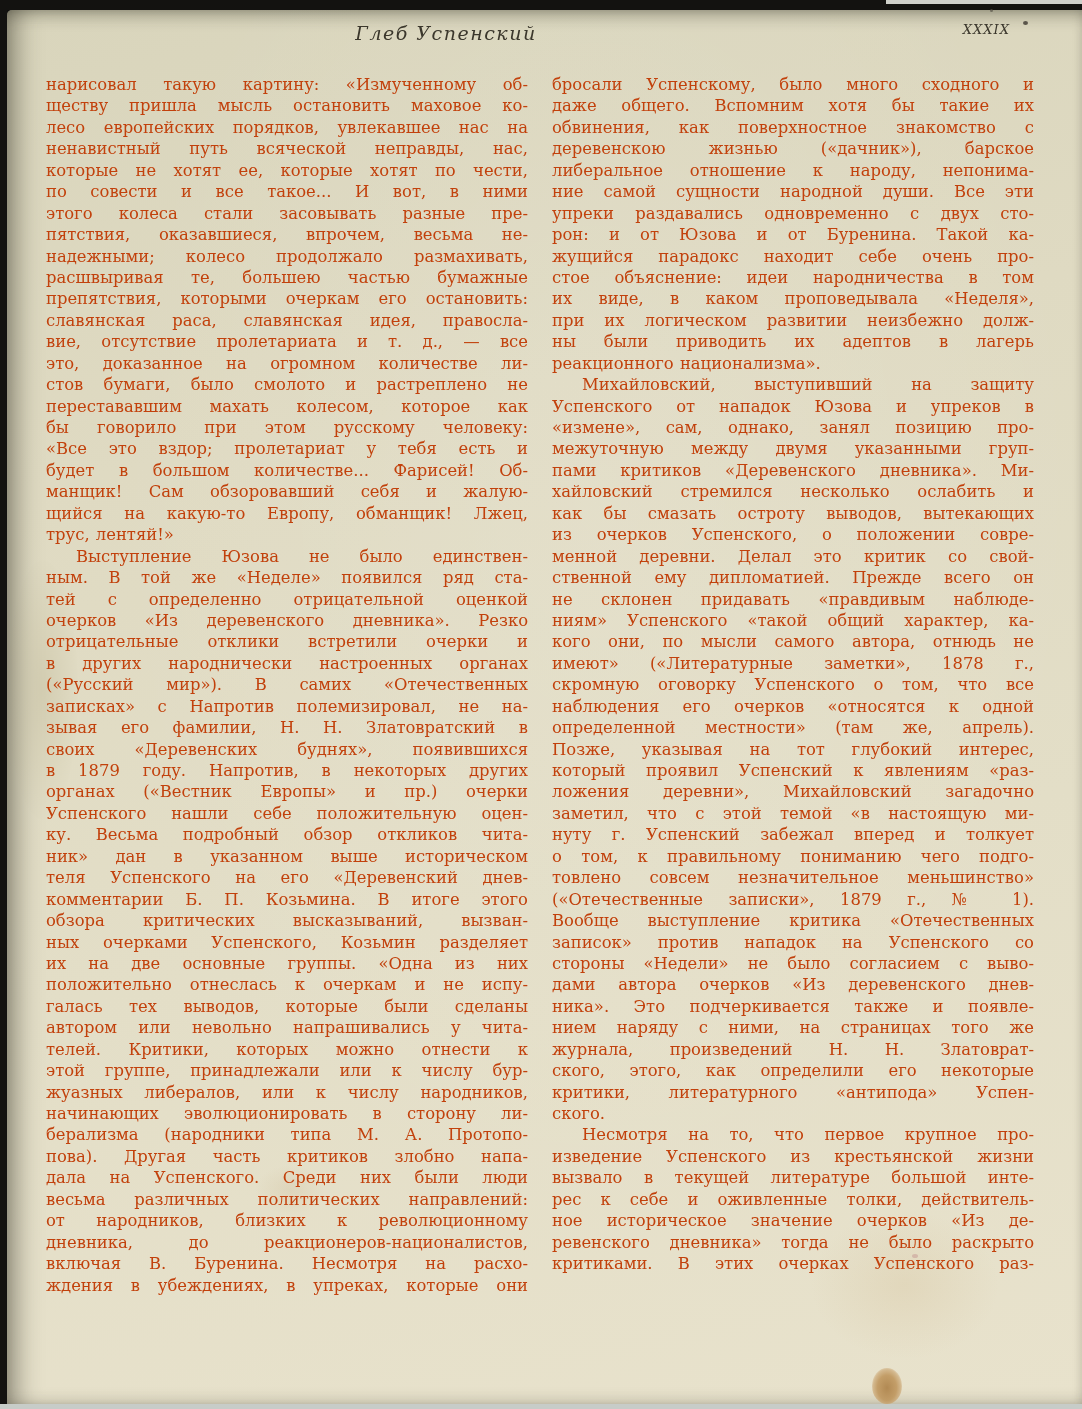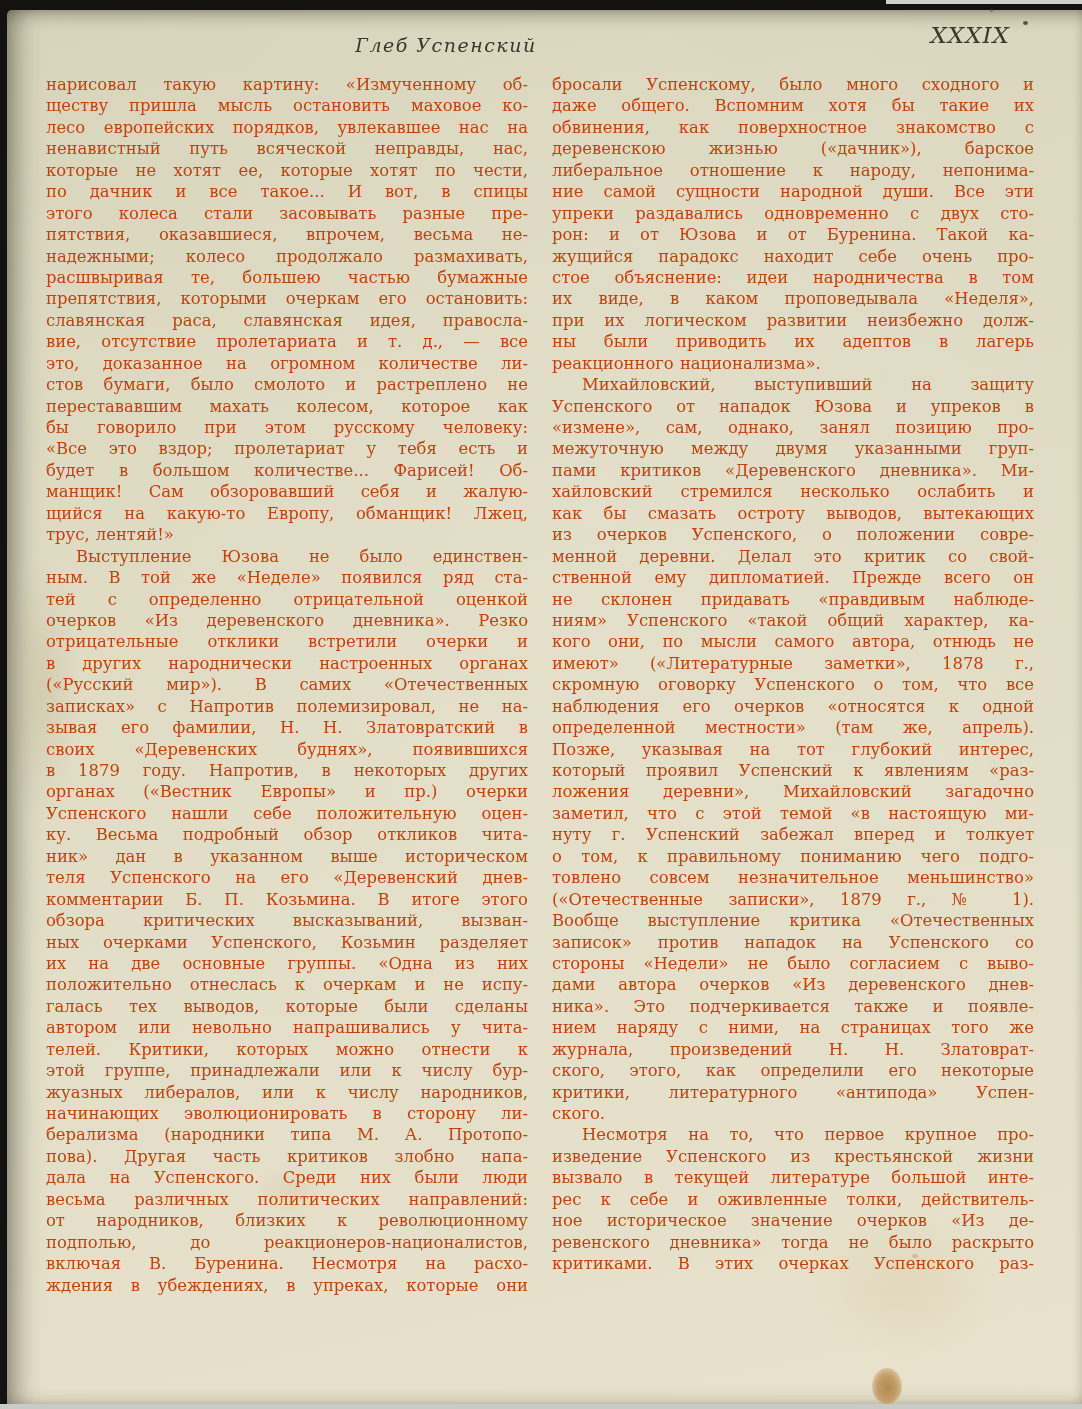--- a/index.html
+++ b/index.html
@@ -24,25 +24,25 @@
   .edge-left{position:absolute;left:0;top:0;width:7px;height:100%;background:#131210;}
   .edge-bottom{position:absolute;left:0;bottom:0;width:100%;height:5px;background:#c7ccc8;}
   .sliver-top-right{position:absolute;right:0;top:0;width:196px;height:4px;background:#e4e6df;opacity:.9;}
 
   .running-head{
     position:absolute;top:22px;left:0;width:1082px;height:26px;
     color:#3b372c;
   }
   .running-title{
     position:absolute;left:0;right:190px;text-align:center;
-    font-style:italic;font-size:19px;letter-spacing:1.5px;margin-top:12px;
+    font-style:italic;font-size:19px;letter-spacing:1.5px;
   }
   .page-number{
     position:absolute;right:72px;top:0;
-    font-style:italic;font-size:23px;letter-spacing:1px;
+    font-style:italic;font-size:13px;letter-spacing:1px;
   }
 
   .columns{
     position:absolute;left:46px;top:74px;width:988px;
     display:flex;gap:24px;
     color:#c2410c;
     font-size:16.4px;
   }
   .col{width:482px;}
   .line{
@@ -95,21 +95,21 @@
   <div class="page-number">XXXIX</div>
 </div>
 
 <div class="columns">
   <div class="col">
       <div class="line">нарисовал такую картину: «Измученному об-</div>
       <div class="line">ществу пришла мысль остановить маховое ко-</div>
       <div class="line">лесо европейских порядков, увлекавшее нас на</div>
       <div class="line">ненавистный путь всяческой неправды, нас,</div>
       <div class="line">которые не хотят ее, которые хотят по чести,</div>
-      <div class="line">по дачник и все такое... И вот, в спицы</div>
+      <div class="line">по совести и все такое... И вот, в ними</div>
       <div class="line">этого колеса стали засовывать разные пре-</div>
       <div class="line">пятствия, оказавшиеся, впрочем, весьма не-</div>
       <div class="line">надежными; колесо продолжало размахивать,</div>
       <div class="line">расшвыривая те, большею частью бумажные</div>
       <div class="line">препятствия, которыми очеркам его остановить:</div>
       <div class="line">славянская раса, славянская идея, правосла-</div>
       <div class="line">вие, отсутствие пролетариата и т. д., — все</div>
       <div class="line">это, доказанное на огромном количестве ли-</div>
       <div class="line">стов бумаги, было смолото и растреплено не</div>
       <div class="line">перестававшим махать колесом, которое как</div>
@@ -144,21 +144,21 @@
       <div class="line">автором или невольно напрашивались у чита-</div>
       <div class="line">телей. Критики, которых можно отнести к</div>
       <div class="line">этой группе, принадлежали или к числу бур-</div>
       <div class="line">жуазных либералов, или к числу народников,</div>
       <div class="line">начинающих эволюционировать в сторону ли-</div>
       <div class="line">берализма (народники типа М. А. Протопо-</div>
       <div class="line">пова). Другая часть критиков злобно напа-</div>
       <div class="line">дала на Успенского. Среди них были люди</div>
       <div class="line">весьма различных политических направлений:</div>
       <div class="line">от народников, близких к революционному</div>
-      <div class="line">подполью, до реакционеров-националистов,</div>
+      <div class="line">дневника, до реакционеров-националистов,</div>
       <div class="line">включая В. Буренина. Несмотря на расхо-</div>
       <div class="line">ждения в убеждениях, в упреках, которые они</div>
     </div>
   <div class="col">
       <div class="line">бросали Успенскому, было много сходного и</div>
       <div class="line">даже общего. Вспомним хотя бы такие их</div>
       <div class="line">обвинения, как поверхностное знакомство с</div>
       <div class="line">деревенскою жизнью («дачник»), барское</div>
       <div class="line">либеральное отношение к народу, непонима-</div>
       <div class="line">ние самой сущности народной души. Все эти</div>

